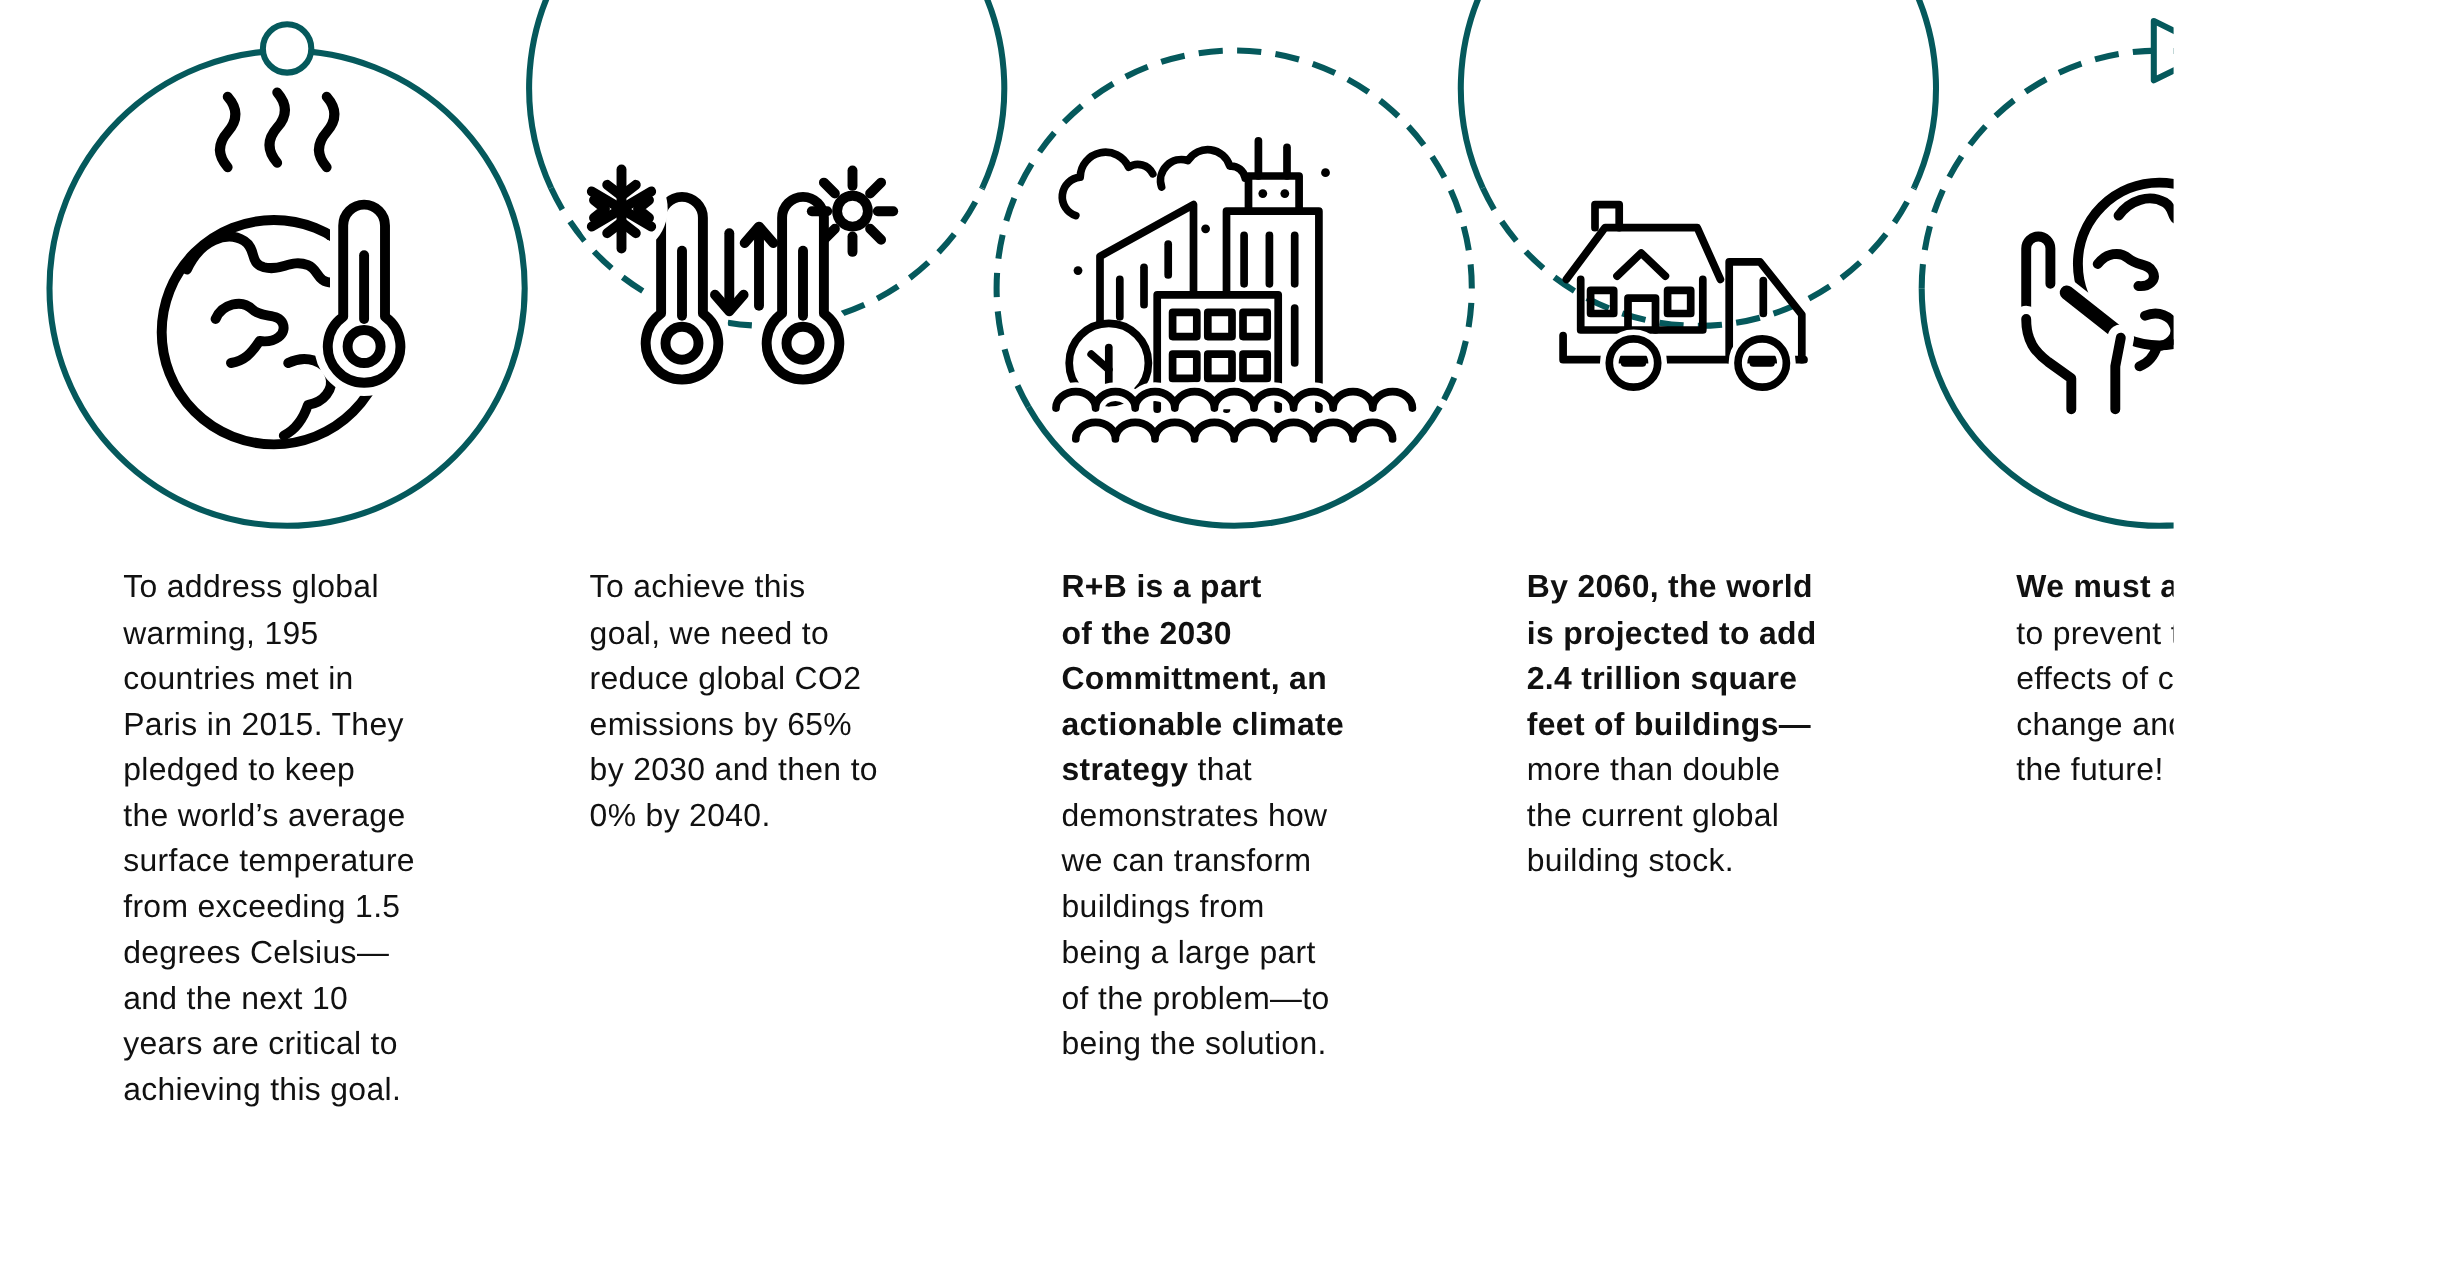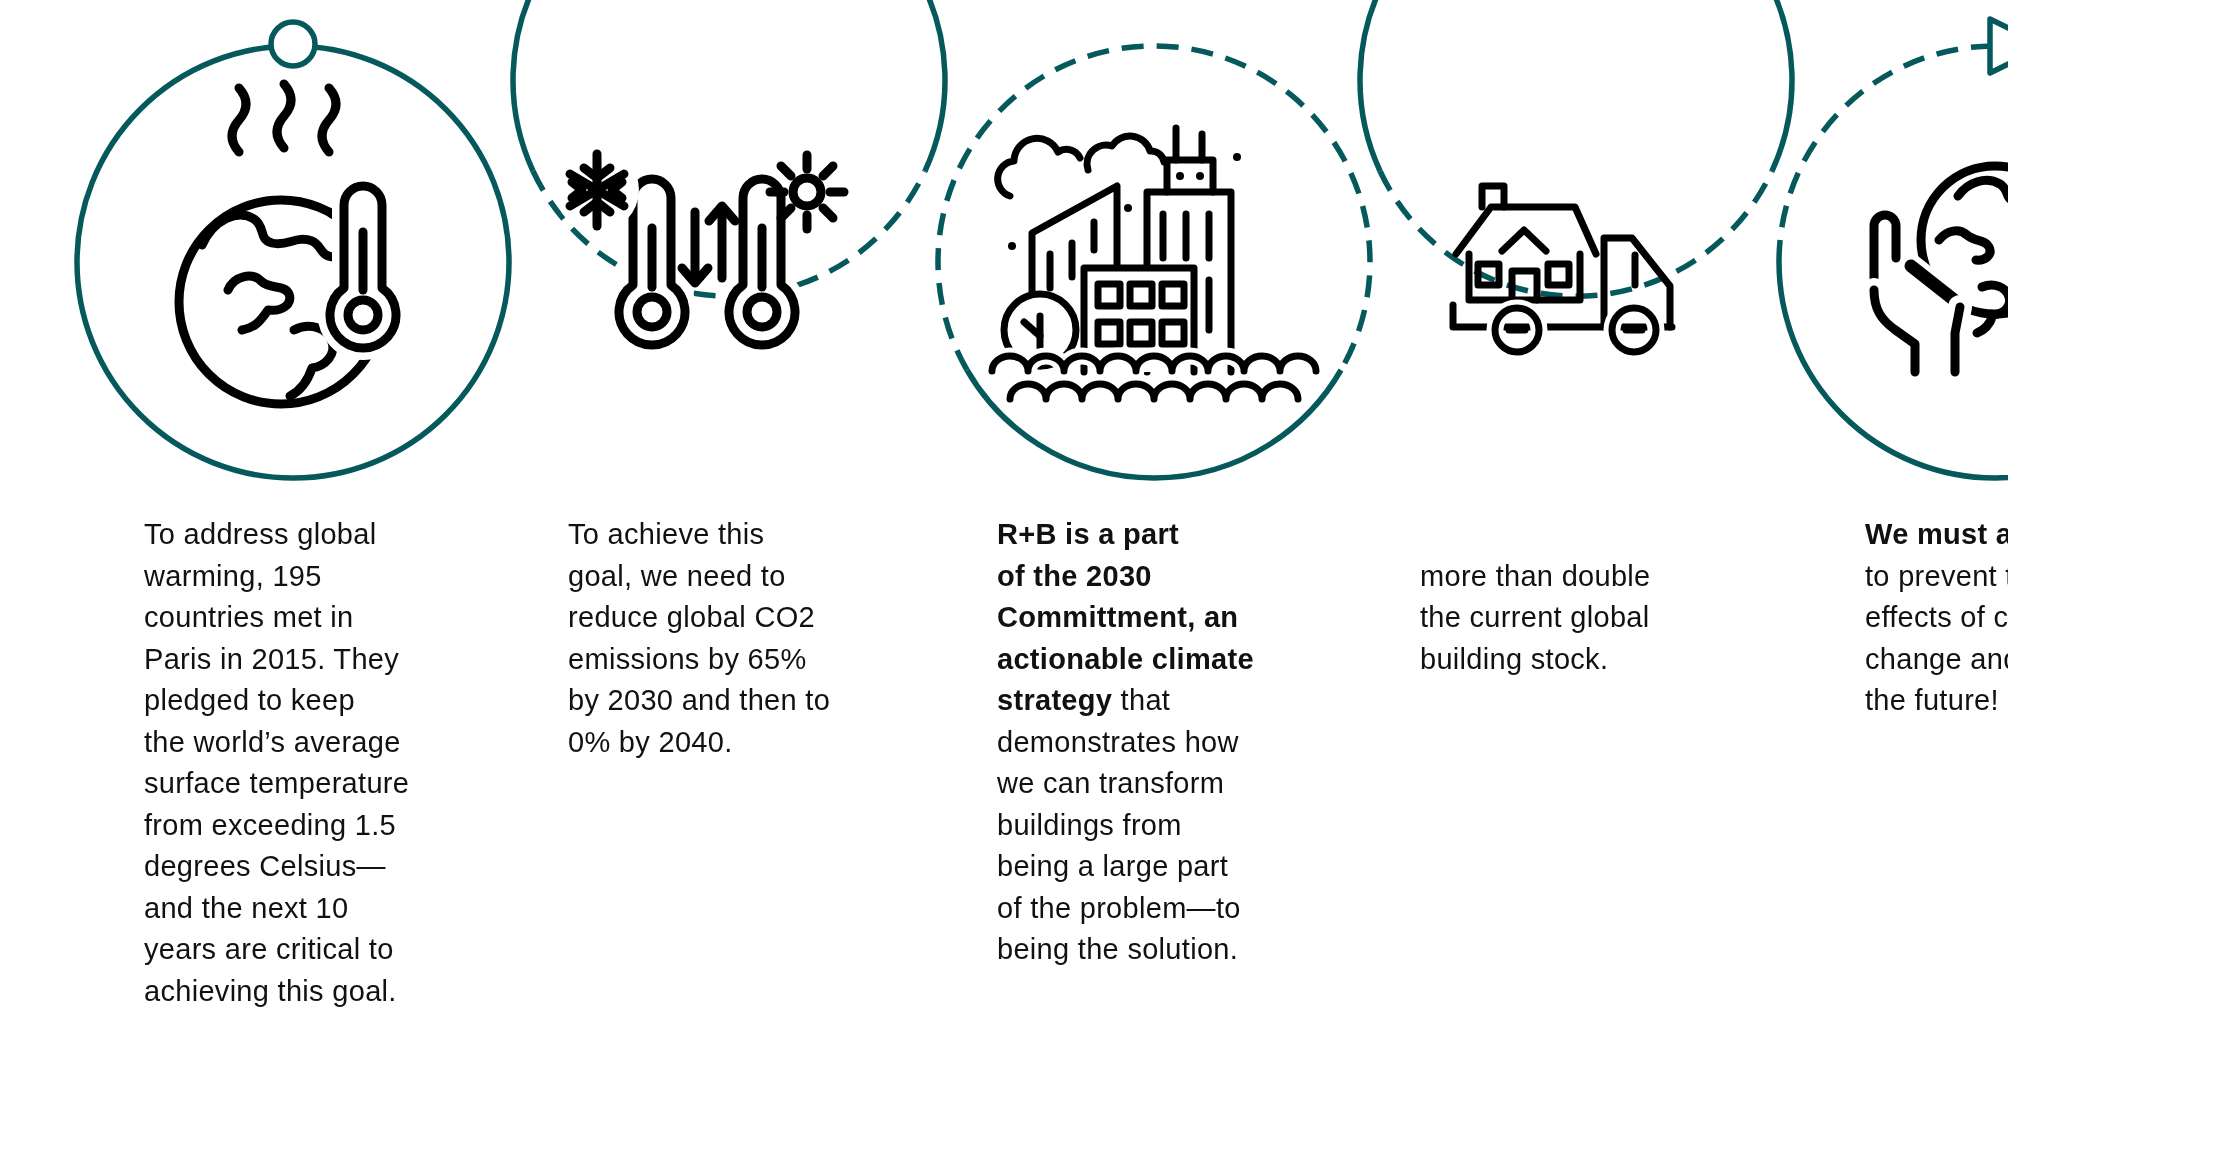--- a/index.html
+++ b/index.html
@@ -3,21 +3,21 @@
 <meta charset="utf-8">
 <style>
   :root{
     --accent:#05595C;
     --icon:#000000;
     --text:#111111;
     --bg:#ffffff;
   }
   html,body{margin:0;padding:0;background:var(--bg);}
   body{width:2223px;height:1170px;font-family:"Liberation Sans", sans-serif;}
-  .stage{position:relative;width:1976px;height:1170px;overflow:hidden;background:var(--bg);margin-left:32px;}
+  .stage{position:relative;width:1976px;height:1170px;overflow:hidden;background:var(--bg);}
   svg.journey{position:absolute;top:0;left:0;}
   .ring{fill:none;stroke:var(--accent);stroke-width:5.5;}
   .ring.dashed{stroke-dasharray:22 13;}
   .marker{fill:#fff;}
   .arrowhead{fill:#fff;stroke:var(--accent);stroke-width:5.5;stroke-linejoin:round;}
   .ic{stroke:var(--icon);fill:none;stroke-linecap:round;stroke-linejoin:round;}
   .ic9{stroke-width:9;}
   .ic7{stroke-width:7;}
   .h24{stroke:#fff !important;stroke-width:24 !important;}
   .h17{stroke:#fff !important;stroke-width:17 !important;}
@@ -211,21 +211,24 @@
 of the 2030
 Committment, an
 actionable climate
 strategy</span><span> that
 demonstrates how
 we can transform
 buildings from
 being a large part
 of the problem—to
 being the solution.</span></p></div>
-  <div class="step-text t4"><p><span>
+  <div class="step-text t4"><p><span class="bold">By 2060, the world
+is projected to add
+2.4 trillion square
+feet of buildings—</span><span>
 more than double
 the current global
 building stock.</span></p></div>
   <div class="step-text t5"><p><span class="bold">We must act now</span><span>
 to prevent the worst
 effects of climate
 change and to lead
 the future!</span></p></div>
 
 </div>

